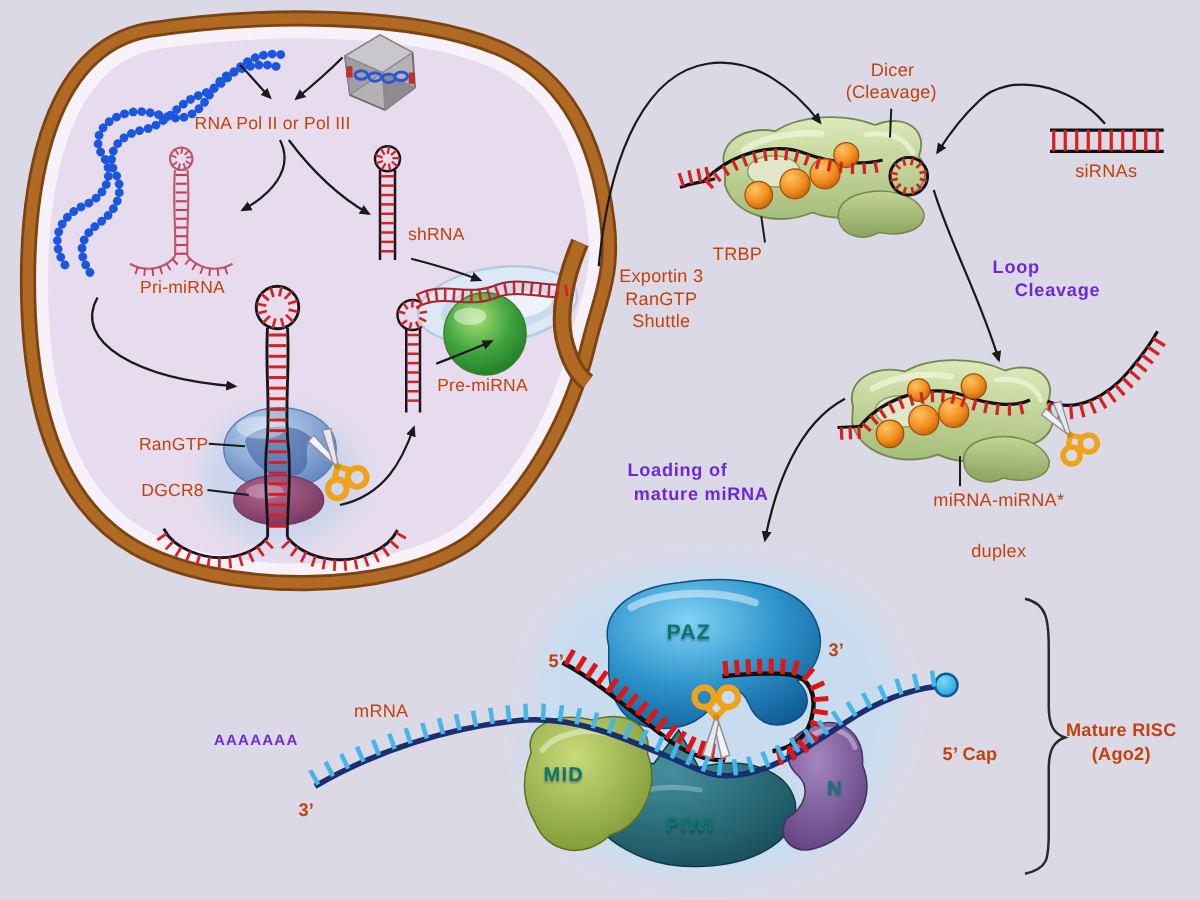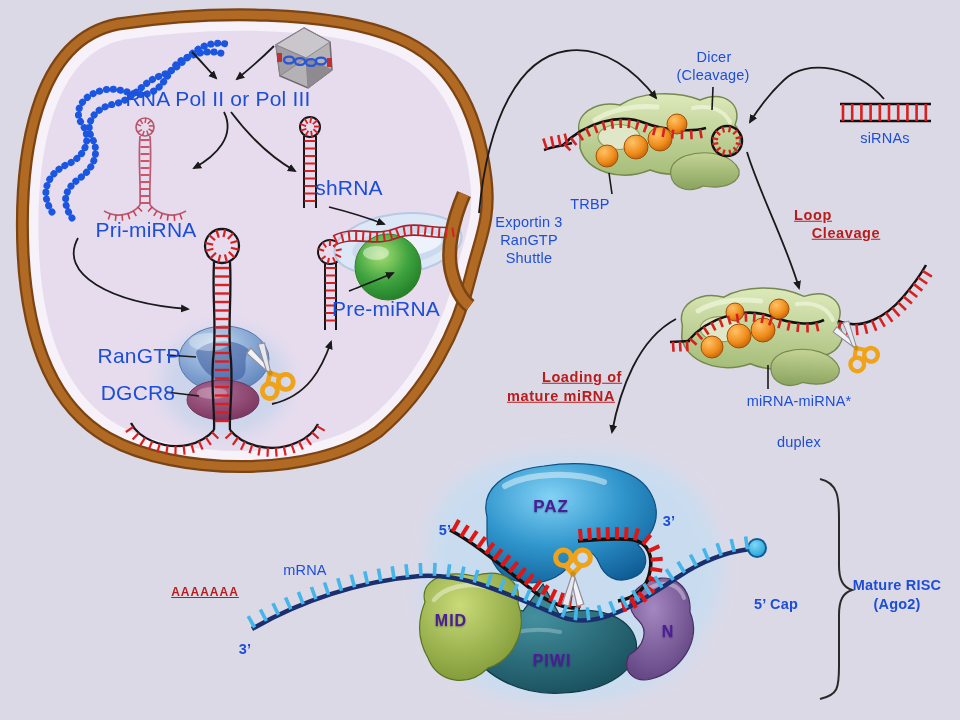--- a/index.html
+++ b/index.html
@@ -1,24 +1,24 @@
 <!DOCTYPE html>
 <html><head>
 <meta charset="utf-8">
 <style>
   html,body{margin:0;padding:0;background:#dcd9e7;}
   .stage{position:relative;width:960px;height:720px;background:#dcd9e7;
          font-family:"Liberation Sans",sans-serif;overflow:hidden;}
   svg{position:absolute;left:0;top:0;}
-  .lbl{position:absolute;transform:translate(-50%,-50%);font-size:14.5px;color:#1d4ed8;
+  .lbl{position:absolute;transform:translate(-50%,-50%);font-size:14.5px;color:#c2410c;
        white-space:nowrap;letter-spacing:.2px;line-height:1;}
-  .big{font-size:21px;}
+  .big{font-size:14px;}
   .b{font-weight:bold;}
-  .w{color:#4c1d95;font-weight:bold;font-size:16px;letter-spacing:1px;text-shadow:0 1px 2px rgba(0,0,60,.4);}
-  .gray{color:#b91c1c;font-weight:bold;letter-spacing:.6px;text-decoration:underline;}
+  .w{color:#0f766e;font-weight:bold;font-size:16px;letter-spacing:1px;text-shadow:0 1px 2px rgba(0,0,60,.4);}
+  .gray{color:#6d28d9;font-weight:bold;letter-spacing:.6px;}
 </style>
 </head>
 <body>
 
 <div class="stage">
 <svg width="960" height="720" viewBox="0 0 960 720">
   <defs>
     <radialGradient id="gGreen" cx="40%" cy="32%" r="75%">
       <stop offset="0%" stop-color="#a6de72"></stop>
           <stop offset="55%" stop-color="#3fa33f"></stop>
@@ -579,21 +579,21 @@
   <div class="lbl" style="left:529px;top:240px">RanGTP</div>
   <div class="lbl" style="left:529px;top:258px">Shuttle</div>
   <div class="lbl" style="left:714px;top:57px">Dicer</div>
   <div class="lbl" style="left:713px;top:75px">(Cleavage)</div>
   <div class="lbl" style="left:590px;top:204px">TRBP</div>
   <div class="lbl" style="left:885px;top:138px">siRNAs</div>
   <div class="lbl gray" style="left:813px;top:215px">Loop</div>
   <div class="lbl gray" style="left:846px;top:233px">Cleavage</div>
   <div class="lbl" style="left:799px;top:401px">miRNA-miRNA*</div>
   <div class="lbl" style="left:799px;top:442px">duplex</div>
-  <div class="lbl gray" style="left:582px;top:377px">Loading of</div>
+  <div class="lbl gray" style="left:542px;top:377px">Loading of</div>
   <div class="lbl gray" style="left:561px;top:396px">mature miRNA</div>
   <div class="lbl w" style="left:551px;top:506px;font-size:17px">PAZ</div>
   <div class="lbl w" style="left:451px;top:621px">MID</div>
   <div class="lbl w" style="left:552px;top:661px">PIWI</div>
   <div class="lbl w" style="left:668px;top:632px">N</div>
   <div class="lbl b" style="left:445px;top:530px">5’</div>
   <div class="lbl b" style="left:669px;top:521px">3’</div>
   <div class="lbl b" style="left:776px;top:604px">5’ Cap</div>
   <div class="lbl" style="left:305px;top:570px">mRNA</div>
   <div class="lbl gray" style="left:205px;top:592px;font-size:12px;letter-spacing:1px">AAAAAAA</div>

